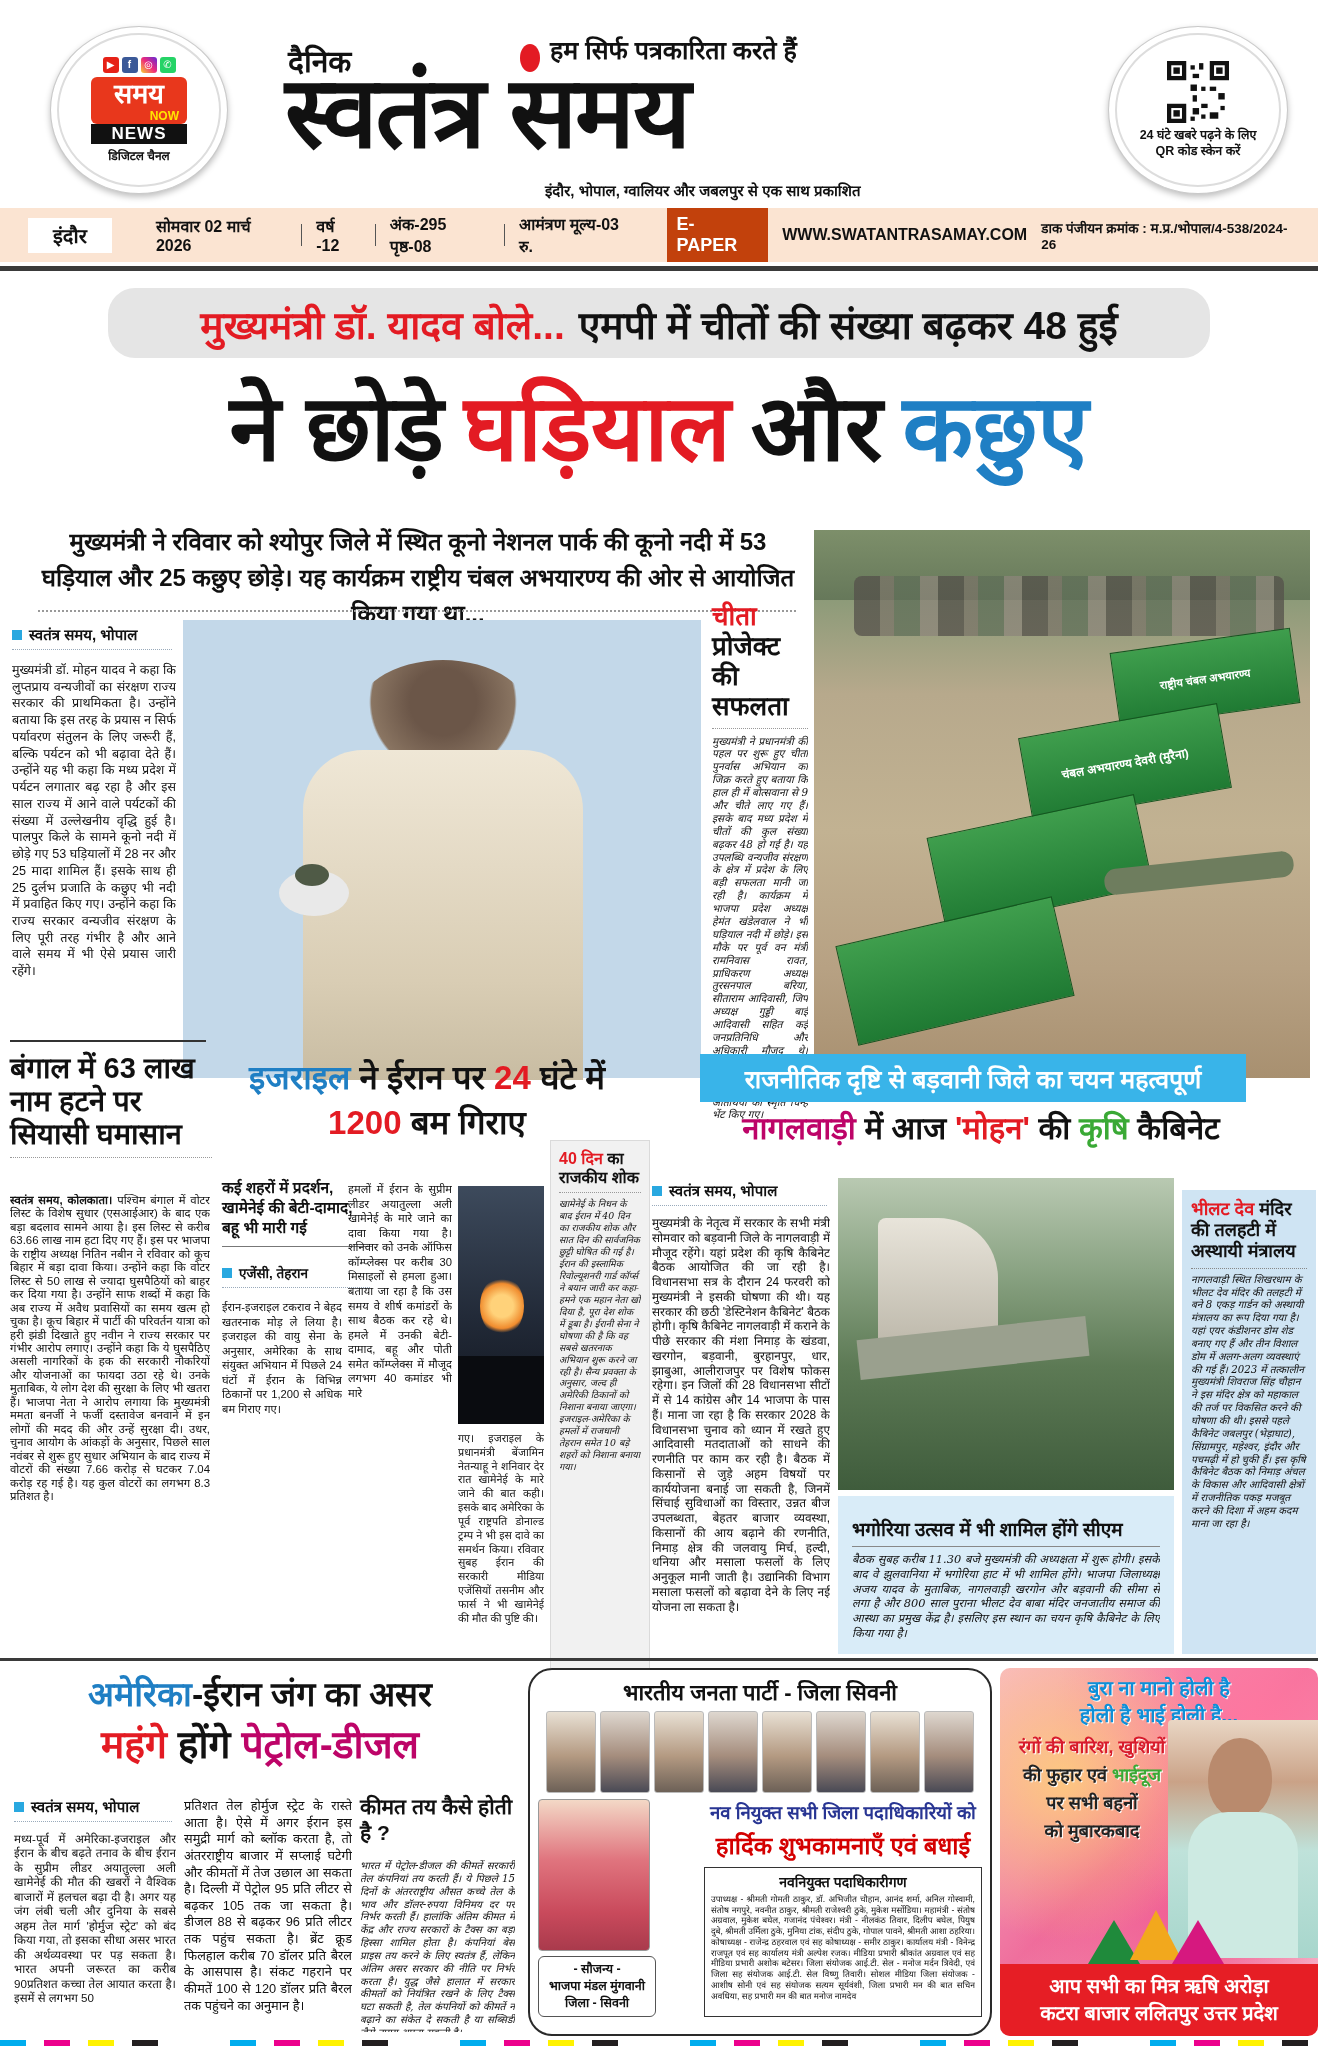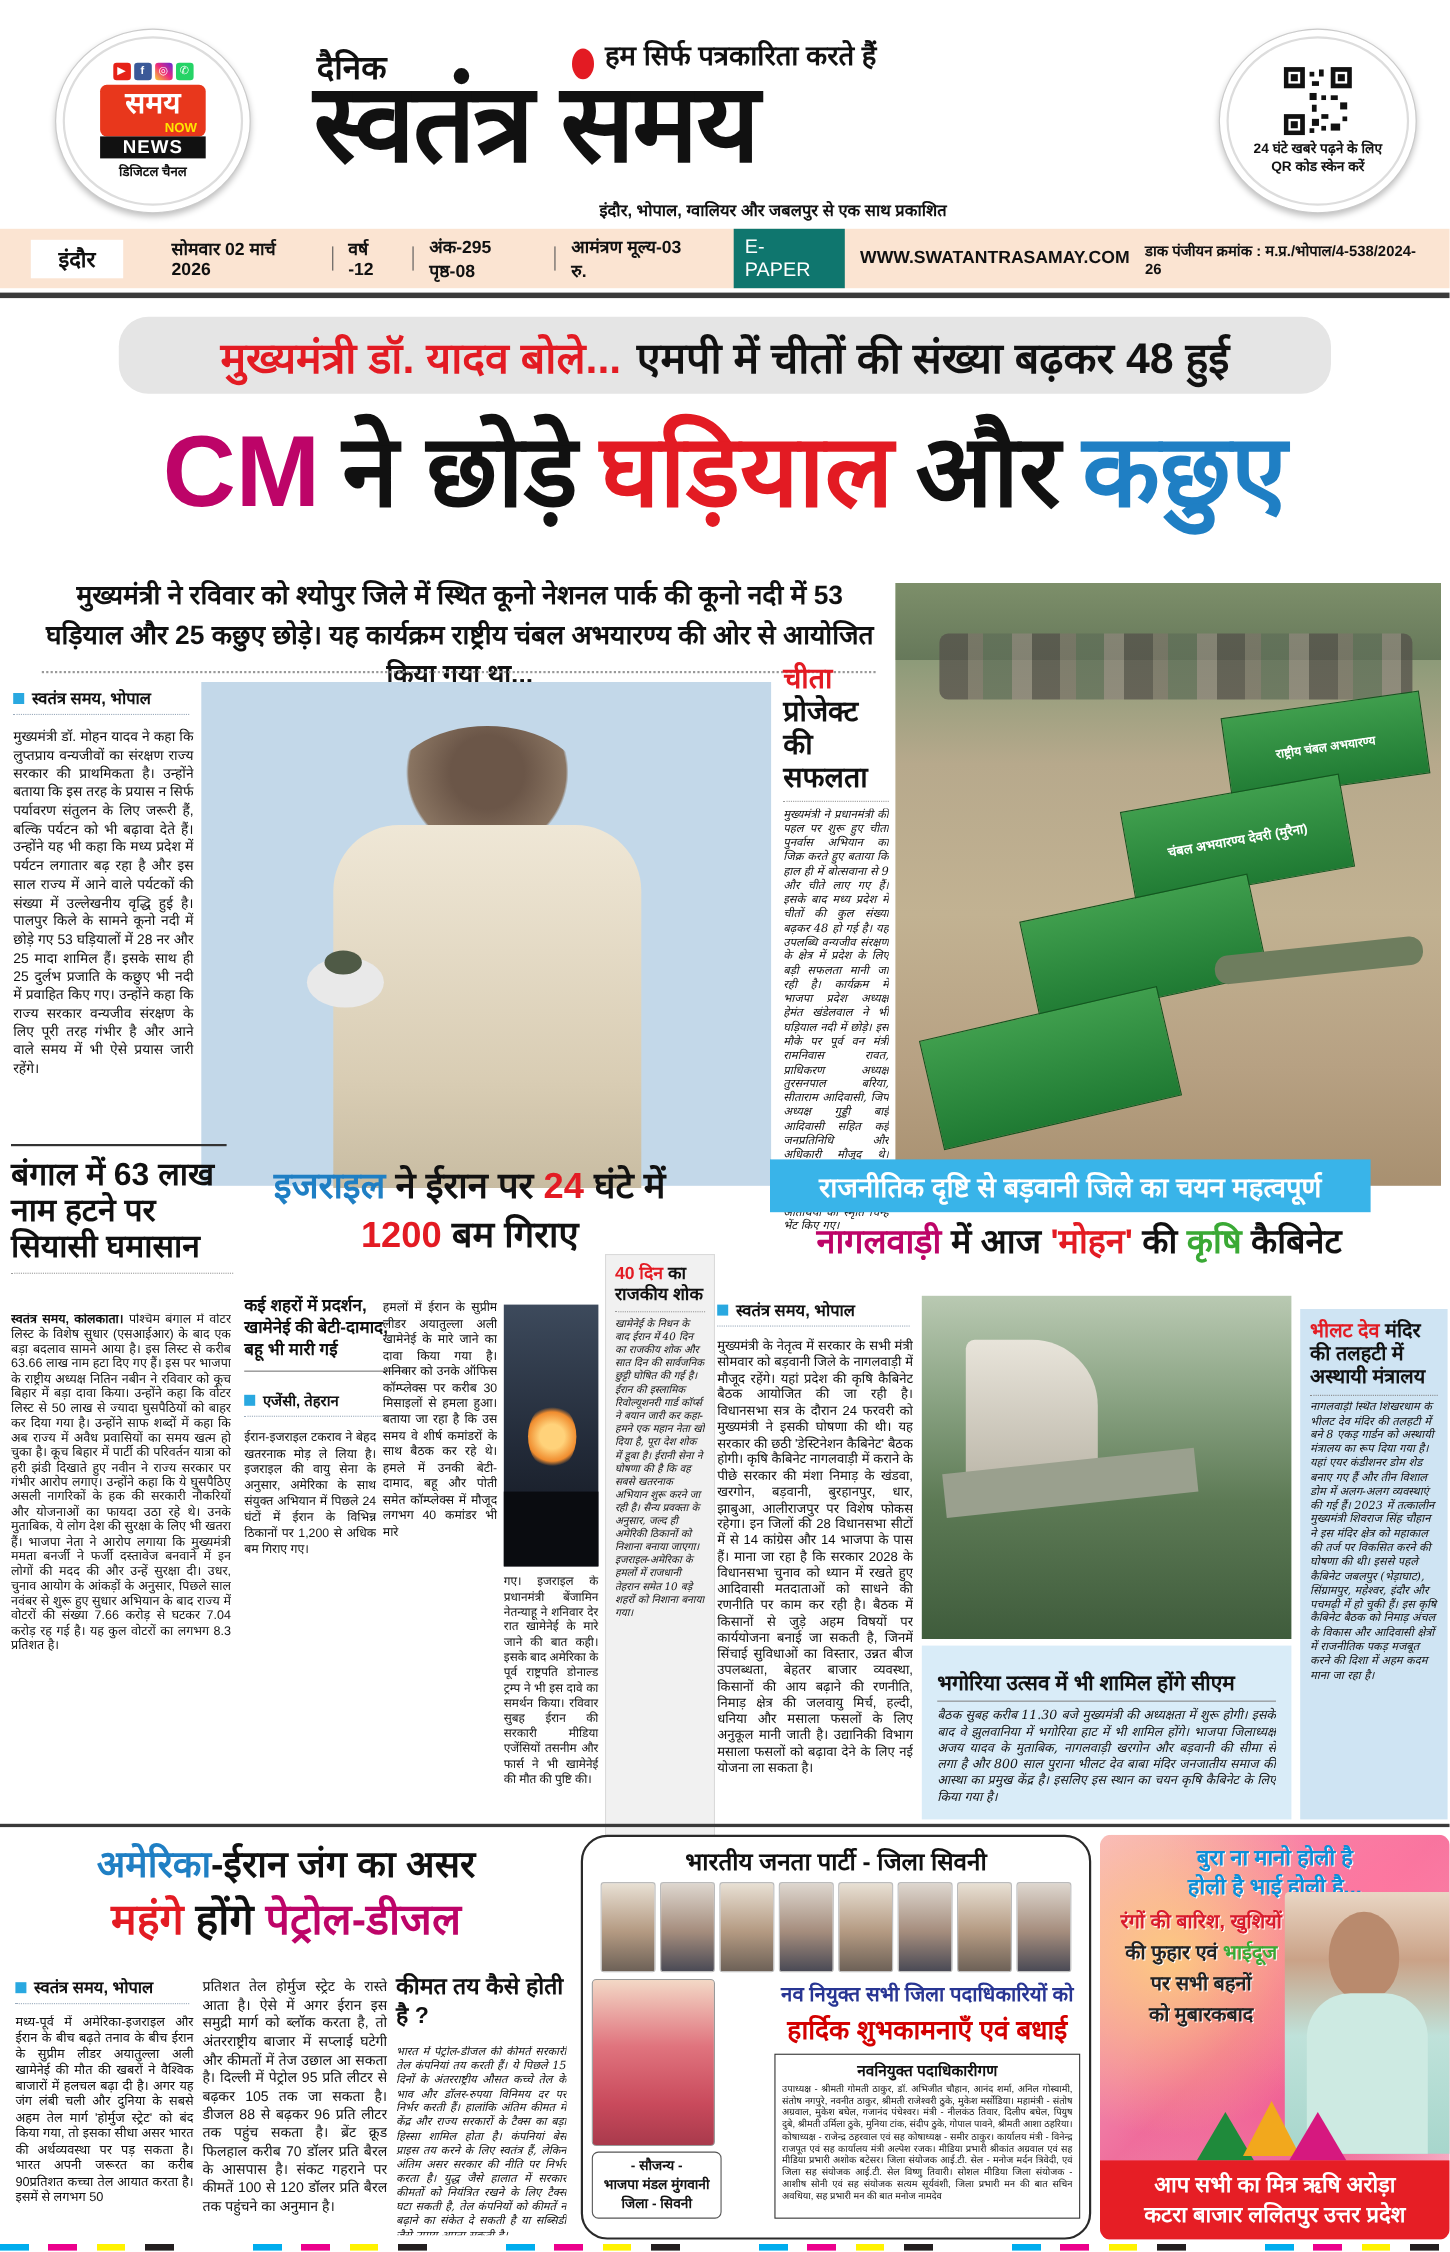--- a/index.html
+++ b/index.html
@@ -23,21 +23,21 @@
   .social-row{display:flex;gap:3px;margin-bottom:4px;}
   .sic{width:16px;height:16px;border-radius:3px;color:#fff;font-size:10px;line-height:16px;
        text-align:center;font-weight:bold;}
   .logo-red{background:#e8371c;color:#fff;font-weight:bold;border-radius:6px;
             width:96px;text-align:center;padding:2px 0 0 0;}
   .logo-news{background:#111;color:#fff;font-weight:bold;width:96px;text-align:center;
              font-size:17px;letter-spacing:1px;}
   .masthead-title{font-weight:900;letter-spacing:-2px;line-height:1;white-space:nowrap;}
   .datebar{background:#fbe4d2;display:flex;align-items:center;gap:14px;}
   .datebar .sep{border-left:1.5px solid #555;height:22px;}
-  .epaper{background:#0f766e;color:#fff;font-weight:normal;padding:6px 10px;}
+  .epaper{background:#c2410c;color:#fff;font-weight:bold;padding:6px 10px;}
   .rule{background:#3a3a3a;}
   .kicker-band{background:#e5e5e5;display:flex;align-items:center;justify-content:center;gap:14px;}
   .headline-row{display:flex;align-items:baseline;justify-content:center;gap:20px;
                 font-weight:900;white-space:nowrap;}
   .byline{font-weight:bold;font-size:15px;border-bottom:1px dotted #9ab;padding-bottom:5px;}
   .sq{display:inline-block;width:10px;height:10px;background:#29a8e0;margin-right:7px;}
   .photo{background:#cdd6dc;}
   .crate{position:absolute;background:linear-gradient(180deg,#3f9e4d,#1f7a33);
          border:1px solid #14551f;color:#fff;font-weight:bold;display:flex;
          align-items:center;justify-content:center;text-align:center;}
@@ -137,21 +137,20 @@
     <span class="b" style="font-size:13.5px;margin-left:auto;margin-right:22px;">डाक पंजीयन क्रमांक : म.प्र./भोपाल/4-538/2024-26</span>
   </div>
   <div class="ab rule" style="left:0;top:266px;width:1318px;height:5px;"></div>
 
   <div class="ab kicker-band" style="left:108px;top:288px;width:1102px;height:70px;border-radius:27px;">
     <span class="b red" style="font-size:39px;">मुख्यमंत्री डॉ. यादव बोले...</span>
     <span class="b blk" style="font-size:39px;">एमपी में चीतों की संख्या बढ़कर 48 हुई</span>
   </div>
 
   <div class="ab headline-row" style="left:16px;top:362px;width:1286px;font-size:92px;">
-    <span class="mag">CM</span>
     <span class="blk">ने छोड़े</span>
     <span class="red">घड़ियाल</span>
     <span class="blk">और</span>
     <span class="blu">कछुए</span>
   </div>
 
   <div class="ab b ctr" style="left:38px;top:524px;width:760px;font-size:24px;line-height:1.5;text-align:center;">मुख्यमंत्री ने रविवार को श्योपुर जिले में स्थित कूनो नेशनल पार्क की कूनो नदी में 53 घड़ियाल और 25 कछुए छोड़े। यह कार्यक्रम राष्ट्रीय चंबल अभयारण्य की ओर से आयोजित किया गया था...</div>
   <div class="ab" style="left:38px;top:610px;width:758px;border-top:2px dotted #999;"></div>
 
   <div class="ab byline" style="left:12px;top:624px;width:160px;">

